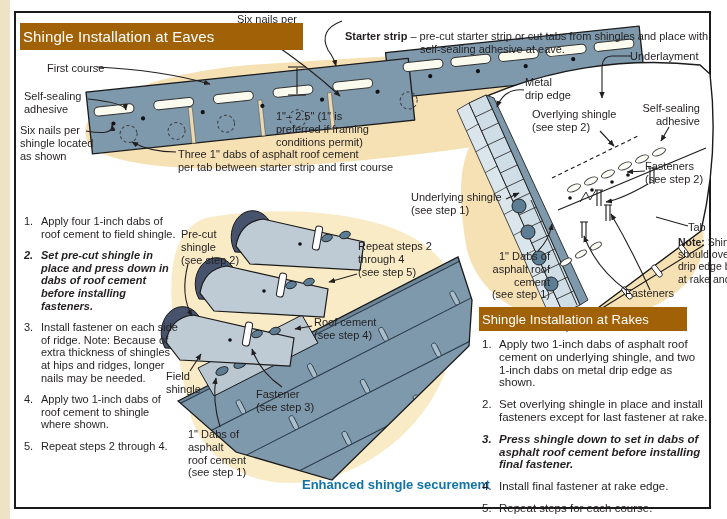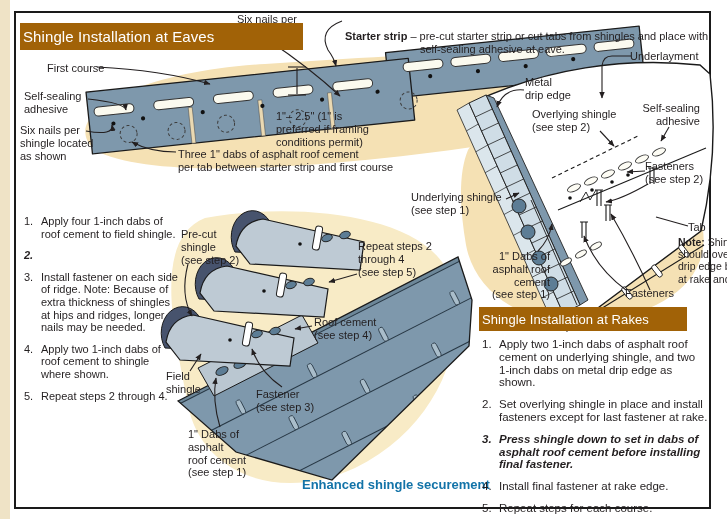--- a/index.html
+++ b/index.html
@@ -334,20 +334,21 @@
 (see step 1)</div>
   <div class="caption" style="left:302px;top:477px;">Enhanced shingle securement</div>
 
   <div class="steps steps-hips">
     <div class="step">
         <span class="num">1.</span>
         <span class="txt">Apply four 1-inch dabs of roof cement to field shingle.</span>
       </div>
     <div class="step em">
         <span class="num">2.</span>
+        <span class="txt">Set pre-cut shingle in place and press down in dabs of roof cement before installing fasteners.</span>
       </div>
     <div class="step">
         <span class="num">3.</span>
         <span class="txt">Install fastener on each side of ridge. Note: Because of extra thickness of shingles at hips and ridges, longer nails may be needed.</span>
       </div>
     <div class="step">
         <span class="num">4.</span>
         <span class="txt">Apply two 1-inch dabs of roof cement to shingle where shown.</span>
       </div>
     <div class="step">

